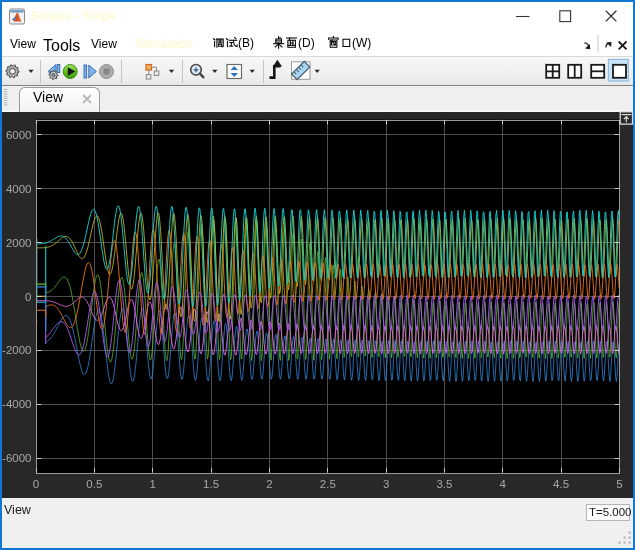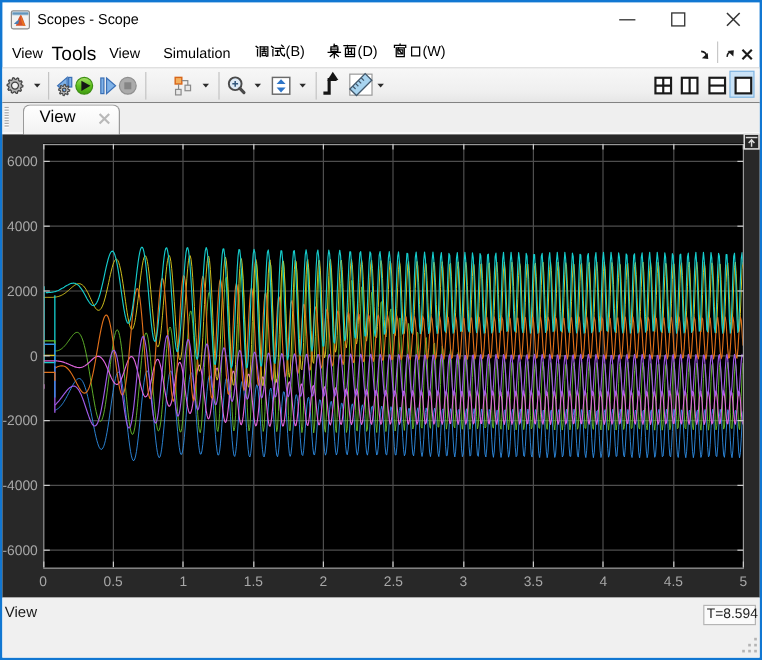--- a/index.html
+++ b/index.html
@@ -21,26 +21,26 @@
 <div class="abs" style="left:182px;top:60px;width:1px;height:23px;background:#c4c4c4"></div>
 <div class="abs" style="left:263px;top:60px;width:1px;height:23px;background:#c4c4c4"></div>
 
 <div class="abs" style="left:19px;top:87px;width:81px;height:25px;background:linear-gradient(#ffffff,#f2f2f2);
      border:1px solid #9a9a9a;border-bottom:none;border-radius:6px 6px 0 0"></div>
 <div class="abs" style="left:33px;top:89px;font-size:14px;color:#000">View</div>
 <svg class="abs" style="left:81px;top:93px" width="12" height="12">
     <path d="M2 2 L10 10 M10 2 L2 10" stroke="#b9b9b9" stroke-width="1.8"></path>
   </svg>
 
-<div class="abs" style="left:31px;top:9px;font-size:12px;color:#000000">Scopes - Scope</div>
+<div class="abs" style="left:31px;top:9px;font-size:12px;color:#fef9c3">Scopes - Scope</div>
 
 <div class="abs" style="left:10px;top:37px;font-size:12px;color:#000">View</div>
 <div class="abs" style="left:43px;top:37px;font-size:16px;color:#000000">Tools</div>
 <div class="abs" style="left:91px;top:37px;font-size:12px;color:#000">View</div>
-<div class="abs" style="left:136px;top:37px;font-size:12px;color:#000000">Simulation</div>
+<div class="abs" style="left:136px;top:37px;font-size:12px;color:#fef9c3">Simulation</div>
 <div class="abs" style="left:212px;top:36px;font-size:12px;color:#000"><svg width="13" height="13" viewBox="0 0 13 13" style="vertical-align:-2px">
       <path d="M1.4 2.6 L3.0 3.9" stroke="#000" stroke-width="1.05" fill="none" stroke-linecap="square"></path>
       <path d="M2.6 5.4 V10.6" stroke="#000" stroke-width="1.05" fill="none" stroke-linecap="square"></path>
       <path d="M4.9 3.1 V11.2" stroke="#000" stroke-width="1.05" fill="none" stroke-linecap="square"></path>
       <path d="M4.9 3.1 H11.2 V10.6 L10.2 10.8" stroke="#000" stroke-width="1.05" fill="none" stroke-linecap="square"></path>
       <path d="M6.2 5.0 H10.0" stroke="#000" stroke-width="1.05" fill="none" stroke-linecap="square"></path>
       <path d="M8.1 3.6 V6.8" stroke="#000" stroke-width="1.05" fill="none" stroke-linecap="square"></path>
       <path d="M6.3 6.9 H9.8" stroke="#000" stroke-width="1.05" fill="none" stroke-linecap="square"></path>
       <path d="M6.5 8.3 H9.6 V10.3 H6.5 Z" stroke="#000" stroke-width="1.05" fill="none" stroke-linecap="square"></path>
     </svg><svg width="13" height="13" viewBox="0 0 13 13" style="vertical-align:-2px">
@@ -78,21 +78,21 @@
       <path d="M5.2 3.9 L4.4 5.6" stroke="#000" stroke-width="1.05" fill="none" stroke-linecap="square"></path>
       <path d="M4.6 5.6 H8.7 V8.9 H4.6 Z" stroke="#000" stroke-width="1.05" fill="none" stroke-linecap="square"></path>
       <path d="M5.6 5.9 L7.7 8.4" stroke="#000" stroke-width="1.05" fill="none" stroke-linecap="square"></path>
     </svg><svg width="12" height="13" viewBox="0 0 12 13" style="vertical-align:-2px">
       <path d="M3.0 3.3 H9.7 V10.5 H3.0 Z" stroke="#000" stroke-width="1.05" fill="none" stroke-linecap="square"></path>
     </svg>(W)</div>
 <div class="abs" style="left:400px;top:37px;font-size:12px;color:#ffffff">Help</div>
 
 <div class="abs" style="left:4px;top:503px;font-size:12.5px;color:#1a1a1a">View</div>
 <div class="abs" style="left:585.5px;top:503.5px;width:44px;height:17.5px;background:#fbfbfb;border:1px solid #b5b5b5"></div>
-<div class="abs" style="left:589px;top:506px;font-size:11.5px;color:#1a1a1a">T=8.594</div>
+<div class="abs" style="left:589px;top:506px;font-size:11.5px;color:#1a1a1a">T=5.000</div>
 <svg width="635" height="550" viewBox="0 0 635 550" style="position:absolute;left:0;top:0" font-family="Liberation Sans, sans-serif">
 
 <defs>
 <linearGradient id="gg" x1="0" y1="0" x2="0" y2="1">
   <stop offset="0" stop-color="#a8e06a"></stop>
         <stop offset="0.5" stop-color="#5fc21e"></stop>
         <stop offset="1" stop-color="#3f9a10"></stop>
 </linearGradient>
 <linearGradient id="tb" x1="0" y1="0" x2="0" y2="1">
   <stop offset="0" stop-color="#f7f7f7"></stop>

